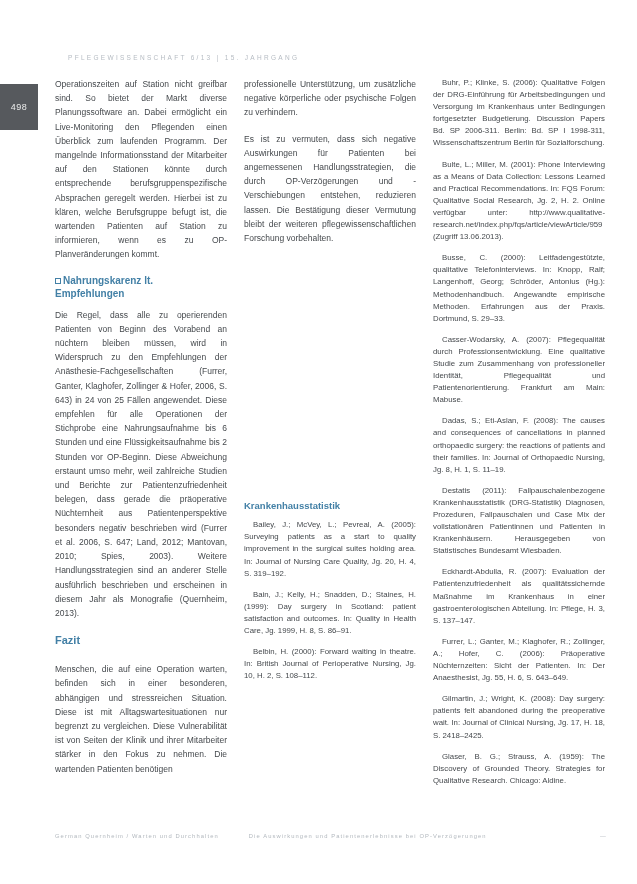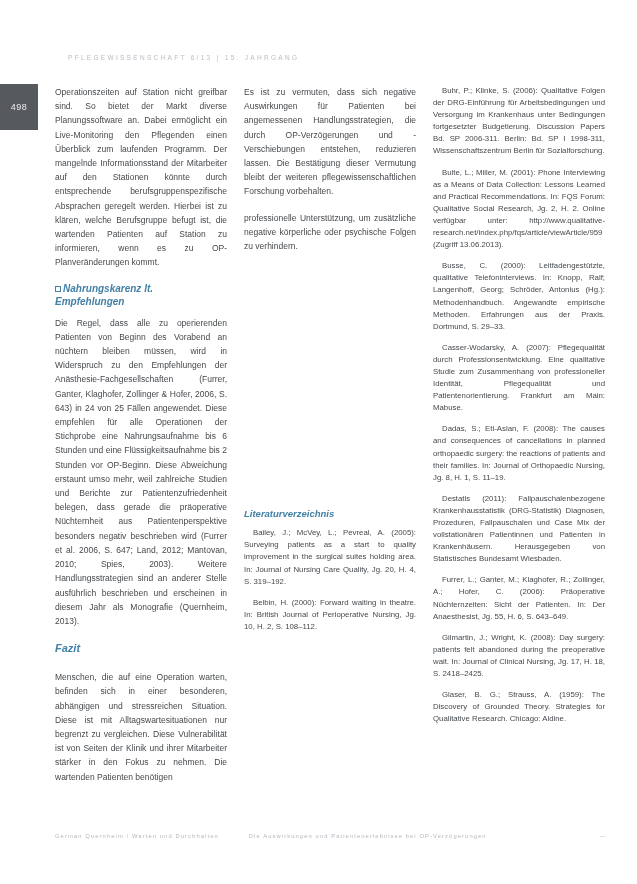--- a/index.html
+++ b/index.html
@@ -27,38 +27,37 @@
     background: #56595d;
     color: #ececec;
     font-size: 9px;
     letter-spacing: 0.5px;
     display: flex;
     align-items: center;
     justify-content: center;
   }
   .content {
     position: absolute;
-    top: 85px; left: 55px;
+    top: 77px; left: 55px;
     width: 550px; height: 760px;
     display: flex;
     gap: 17px;
   }
   .col { flex: 1 1 0; min-width: 0; }
   .body-par {
     font-size: 8.5px;
     line-height: 14.2px;
     text-align: justify;
     hyphens: auto;
     -webkit-hyphens: auto;
     margin-bottom: 12px;
     color: #45494d;
   }
   .heading-blue {
     color: #4380a6;
-    font-style: italic;
   }
   .h-section {
     font-size: 10px;
     line-height: 13px;
     margin: 10px 0 8px 0;
     white-space: pre-line;
   }
   .h-section .marker {
     display: inline-block;
     width: 6px; height: 6px;
@@ -114,34 +113,36 @@
   <div class="col">
     <p class="body-par">Operationszeiten auf Station nicht greifbar sind. So bietet der Markt diverse Planungssoftware an. Dabei ermöglicht ein Live-Monitoring den Pflegenden einen Überblick zum laufenden Programm. Der mangelnde Informationsstand der Mitarbeiter auf den Stationen könnte durch entsprechende berufsgruppenspezifische Absprachen geregelt werden. Hierbei ist zu klären, welche Berufsgruppe befugt ist, die wartenden Patienten auf Station zu informieren, wenn es zu OP-Planveränderungen kommt.</p>
     <h3 class="heading-blue h-section"><span class="marker"></span><span>Nahrungskarenz lt.
 Empfehlungen</span></h3>
     <p class="body-par">Die Regel, dass alle zu operierenden Patienten von Beginn des Vorabend an nüchtern bleiben müssen, wird in Widerspruch zu den Empfehlungen der Anästhesie-Fachgesellschaften (Furrer, Ganter, Klaghofer, Zollinger &amp; Hofer, 2006, S. 643) in 24 von 25 Fällen angewendet. Diese empfehlen für alle Operationen der Stichprobe eine Nahrungsaufnahme bis 6 Stunden und eine Flüssigkeitsaufnahme bis 2 Stunden vor OP-Beginn. Diese Abweichung erstaunt umso mehr, weil zahlreiche Studien und Berichte zur Patientenzufriedenheit belegen, dass gerade die präoperative Nüchternheit aus Patientenperspektive besonders negativ beschrieben wird (Furrer et al. 2006, S. 647; Land, 2012; Mantovan, 2010; Spies, 2003). Weitere Handlungsstrategien sind an anderer Stelle ausführlich beschrieben und erscheinen in diesem Jahr als Monografie (Quernheim, 2013).</p>
     <h3 class="heading-blue h-fazit">Fazit</h3>
     <p class="body-par">Menschen, die auf eine Operation warten, befinden sich in einer besonderen, abhängigen und stressreichen Situation. Diese ist mit Alltagswartesituationen nur begrenzt zu vergleichen. Diese Vulnerabilität ist von Seiten der Klinik und ihrer Mitarbeiter stärker in den Fokus zu nehmen. Die wartenden Patienten benötigen</p>
   </div>
 
   <div class="col">
+    <p class="body-par">professionelle Unterstützung, um zusätzliche negative körperliche oder psychische Folgen zu verhindern.</p>
     <p class="body-par">Es ist zu vermuten, dass sich negative Auswirkungen für Patienten bei angemessenen Handlungsstrategien, die durch OP-Verzögerungen und -Verschiebungen entstehen, reduzieren lassen. Die Bestätigung dieser Vermutung bleibt der weiteren pflegewissenschaftlichen Forschung vorbehalten.</p>
-    <p class="body-par">professionelle Unterstützung, um zusätzliche negative körperliche oder psychische Folgen zu verhindern.</p>
-    <h3 class="heading-blue h-lit">Literaturverzeichnis</h3>
+    <h3 class="heading-blue h-lit">Krankenhausstatistik</h3>
     <p class="ref">Bailey, J.; McVey, L.; Pevreal, A. (2005): Surveying patients as a start to quality improvement in the surgical suites holding area. In: Journal of Nursing Care Quality, Jg. 20, H. 4, S. 319–192.</p>
+    <p class="ref">Bain, J.; Kelly, H.; Snadden, D.; Staines, H. (1999): Day surgery in Scotland: patient satisfaction and outcomes. In: Quality in Health Care, Jg. 1999, H. 8, S. 86–91.</p>
     <p class="ref">Belbin, H. (2000): Forward waiting in theatre. In: British Journal of Perioperative Nursing, Jg. 10, H. 2, S. 108–112.</p>
   </div>
 
   <div class="col">
     <p class="ref">Buhr, P.; Klinke, S. (2006): Qualitative Folgen der DRG-Einführung für Arbeitsbedingungen und Versorgung im Krankenhaus unter Bedingungen fortgesetzter Budgetierung. Discussion Papers Bd. SP 2006-311. Berlin: Bd. SP I 1998-311, Wissenschaftszentrum Berlin für Sozialforschung.</p>
     <p class="ref">Bulte, L.; Miller, M. (2001): Phone Interviewing as a Means of Data Collection: Lessons Learned and Practical Recommendations. In: FQS Forum: Qualitative Social Research, Jg. 2, H. 2. Online verfügbar unter: http://www.qualitative-research.net/index.php/fqs/article/viewArticle/959 (Zugriff 13.06.2013).</p>
     <p class="ref">Busse, C. (2000): Leitfadengestützte, qualitative Telefoninterviews. In: Knopp, Ralf; Langenhoff, Georg; Schröder, Antonius (Hg.): Methodenhandbuch. Angewandte empirische Methoden. Erfahrungen aus der Praxis. Dortmund, S. 29–33.</p>
     <p class="ref">Casser-Wodarsky, A. (2007): Pflegequalität durch Professionsentwicklung. Eine qualitative Studie zum Zusammenhang von professioneller Identität, Pflegequalität und Patientenorientierung. Frankfurt am Main: Mabuse.</p>
     <p class="ref">Dadas, S.; Eti-Aslan, F. (2008): The causes and consequences of cancellations in planned orthopaedic surgery: the reactions of patients and their families. In: Journal of Orthopaedic Nursing, Jg. 8, H. 1, S. 11–19.</p>
     <p class="ref">Destatis (2011): Fallpauschalenbezogene Krankenhausstatistik (DRG-Statistik) Diagnosen, Prozeduren, Fallpauschalen und Case Mix der vollstationären Patientinnen und Patienten in Krankenhäusern. Herausgegeben von Statistisches Bundesamt Wiesbaden.</p>
+    <p class="ref">Eckhardt-Abdulla, R. (2007): Evaluation der Patientenzufriedenheit als qualitätssichernde Maßnahme im Krankenhaus in einer gastroenterologischen Abteilung. In: Pflege, H. 3, S. 137–147.</p>
     <p class="ref">Furrer, L.; Ganter, M.; Klaghofer, R.; Zollinger, A.; Hofer, C. (2006): Präoperative Nüchternzeiten: Sicht der Patienten. In: Der Anaesthesist, Jg. 55, H. 6, S. 643–649.</p>
     <p class="ref">Gilmartin, J.; Wright, K. (2008): Day surgery: patients felt abandoned during the preoperative wait. In: Journal of Clinical Nursing, Jg. 17, H. 18, S. 2418–2425.</p>
     <p class="ref">Glaser, B. G.; Strauss, A. (1959): The Discovery of Grounded Theory. Strategies for Qualitative Research. Chicago: Aldine.</p>
   </div>
 
 </div>
 
 <div class="page-footer">
   <span class="f-left">German Quernheim / Warten und Durchhalten</span>
   <span class="f-mid">Die Auswirkungen und Patientenerlebnisse bei OP-Verzögerungen</span>

